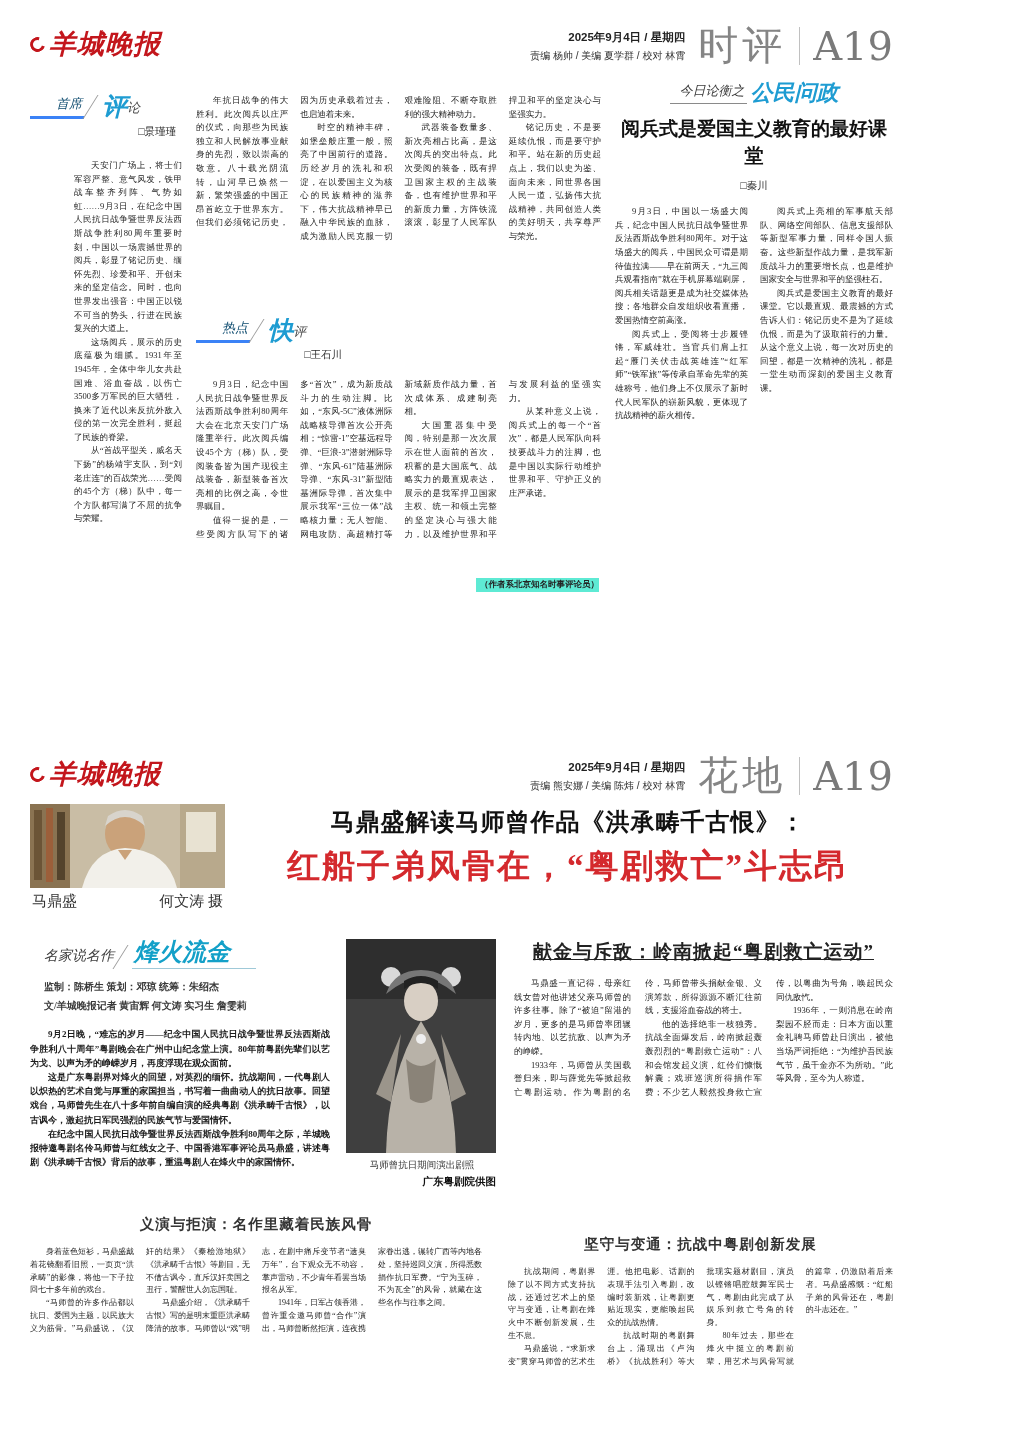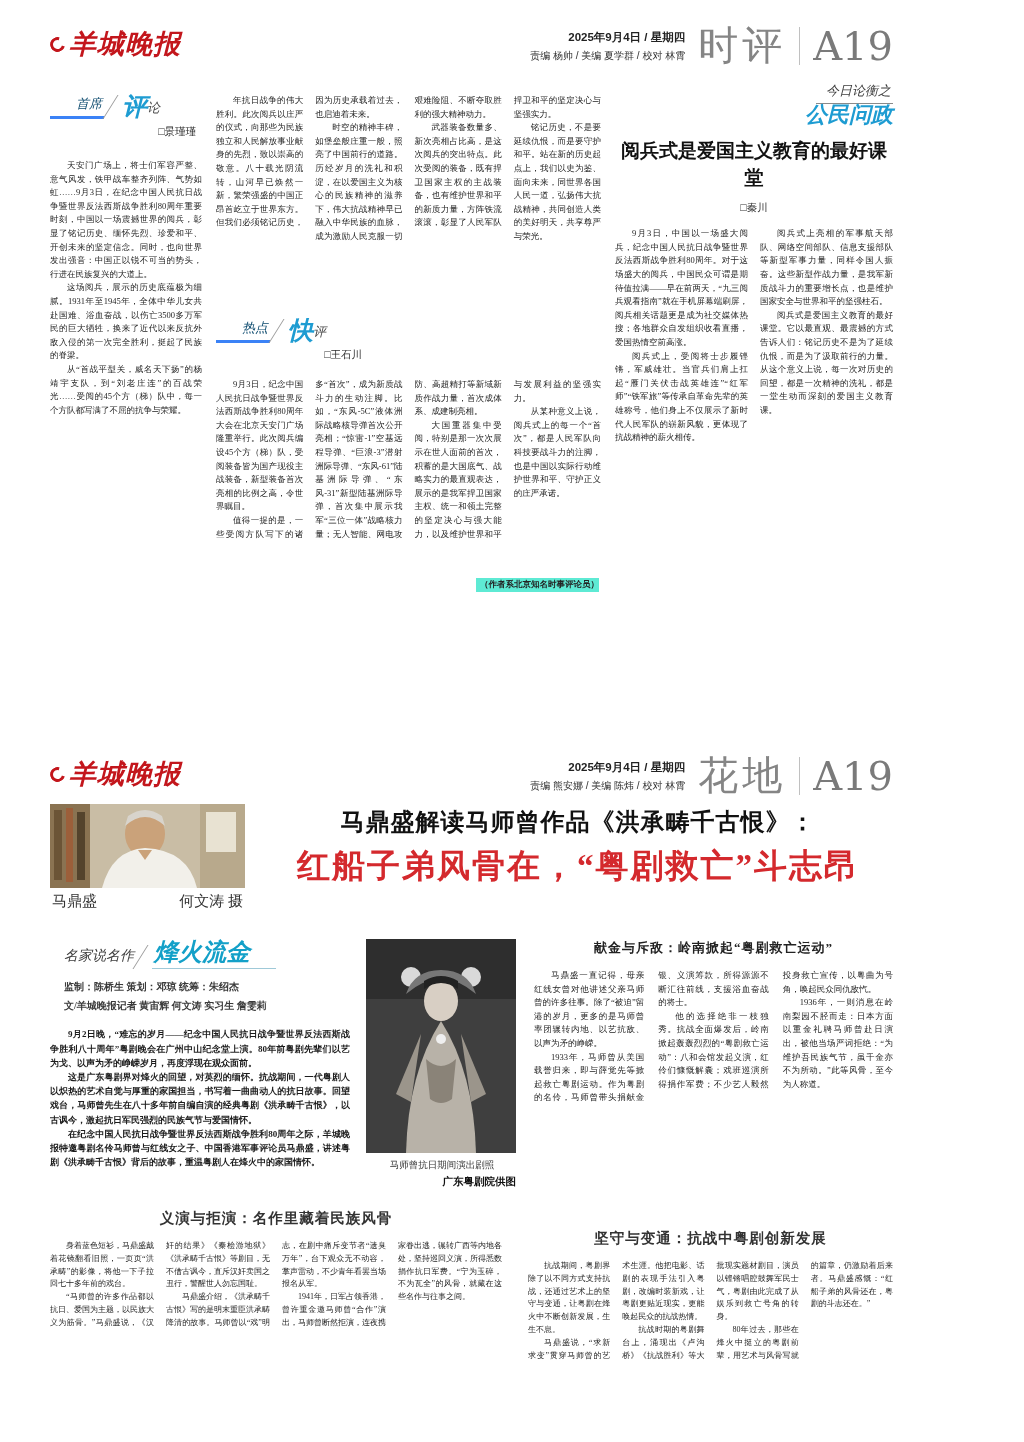--- a/index.html
+++ b/index.html
@@ -1,19 +1,19 @@
 <!DOCTYPE html>
 <html><head>
 <meta charset="utf-8">
 <style>
   * { box-sizing: border-box; margin: 0; padding: 0; }
   html,body { width:1024px; background:#ffffff; }
   body { height:1442px; overflow:hidden; font-family:"Liberation Serif","DejaVu Serif",serif; color:#1c1c1c; }
 
-  .sheet { width:923px;padding-left:20px; }
+  .sheet { width:923px; }
   .sect { position:relative; }
   .sect-top { height:730px; }
   .sect-bottom { height:712px; }
 
   
   .masthead { display:flex; justify-content:space-between; align-items:flex-start; padding:26px 30px 0 30px; }
   .logo { display:flex; align-items:center; gap:4px; }
   .logo-ring { width:15px; height:15px; border:3px solid #c3161c; border-radius:50%; border-right-color:transparent; transform:rotate(-30deg); }
   .logo-text { color:#c3161c; font-weight:bold; font-style:italic; font-size:27px; letter-spacing:1px; font-family:"DejaVu Serif","Liberation Serif",serif; }
   .mast-right { display:flex; align-items:center; gap:13px; }
@@ -37,32 +37,32 @@
   .label .slash { width:10px; height:24px; border-left:1px solid #9a9a9a; transform:skewX(-32deg); margin:0 2px 0 6px; }
   .label .big { color:#1e9cd2; font-weight:bold; font-style:italic; font-size:25px; line-height:1; white-space:nowrap; }
   .label .post { font-style:italic; font-size:13px; color:#4a4a4a; padding-bottom:2px; }
   .byline { font-size:10.5px; color:#2e2e2e; font-family:"Liberation Sans","DejaVu Sans",sans-serif; }
 
   
   .content-top { display:flex; padding:0 30px; margin-top:12px; }
   .col-left { width:152px; flex:none; }
   .col-left .label { margin-top:16px; }
   .col-left .byline { text-align:right; margin-top:6px; padding-right:6px; }
-  .lead-left-body { margin-top:20px; height:500px; }
+  .lead-left-body { margin-top:20px; height:500px;margin-left:44px; }
   .col-center { flex:1; margin:0 14px; }
   .lead-h { text-align:center; font-weight:bold; font-size:34px; line-height:1.32; letter-spacing:3px; color:#111; }
   .lead-main-body { margin-top:16px; height:194px; }
   .hotspot-head { display:flex; align-items:center; margin-top:24px; height:56px; }
   .hotspot-labelbox { width:168px; flex:none; }
   .hotspot-labelbox .byline { text-align:right; margin-top:5px; padding-right:22px; }
   .hotspot-h { flex:1; text-align:center; font-weight:bold; font-size:21px; letter-spacing:1px; color:#111; }
   .hotspot-body { position:relative; margin-top:10px; height:250px; }
   .attribution { position:absolute; right:2px; bottom:36px; font-size:8.5px; font-weight:bold; background:#5eead4; padding-left:4px; }
   .col-right { width:278px; flex:none; }
-  .civic-label { display:flex; justify-content:center; align-items:flex-end; margin-top:4px;flex-direction:column; }
+  .civic-label { display:flex; justify-content:center; align-items:flex-end; margin-top:4px; }
   .civic-label .pre { font-style:italic; font-size:13px; color:#3c3c3c; border-bottom:1px solid #8a8a8a; padding:0 2px 3px 10px; }
   .civic-label .big { color:#1e9cd2; font-weight:bold; font-style:italic; font-size:22px; line-height:1; margin-left:4px; }
   .civic-h { text-align:center; font-weight:bold; font-size:19px; line-height:1.4; margin-top:12px; color:#111; }
   .civic-byline { text-align:center; margin-top:10px; }
   .civic-body { margin-top:12px; height:492px; }
 
   
   .content-bottom { padding:0 30px; }
   .rowA { display:flex; gap:18px; margin-top:8px; }
   .photo1-wrap { width:195px; flex:none; }
@@ -79,21 +79,21 @@
   .famous-label .big { color:#13a0c8; font-weight:bold; font-style:italic; font-size:24px; line-height:1.1; border-bottom:1px solid #9fc9d8; padding:0 26px 3px 2px; white-space:nowrap; }
   .credits { margin-top:8px; padding-left:14px; font-size:10px; color:#3a3a3a; line-height:1.9; font-weight:bold; }
   .intro { margin-top:12px; height:158px; font-size:9px; font-weight:bold; line-height:1.58; text-align:justify; overflow:hidden; }
   .intro p { text-indent:2em; }
   .colB-right { flex:1; margin-left:16px; display:flex; }
   .photo2-wrap { width:152px; flex:none; }
   .photo2 { width:150px; height:214px; overflow:hidden; }
   .photo2-cap1 { font-size:9.5px; color:#333; text-align:center; margin-top:6px; }
   .photo2-cap2 { font-size:10.5px; color:#111; font-weight:bold; text-align:right; margin-top:3px; padding-right:2px; }
   .xianjin { flex:1; margin-left:16px; }
-  .subhead { text-align:center; font-weight:bold; font-size:13px; color:#222; letter-spacing:1px; }
+  .subhead { text-align:center; font-weight:bold; font-size:19px; color:#222; letter-spacing:1px;text-decoration:underline; }
   .xianjin-body { margin-top:12px; height:218px; }
   .rowC { display:flex; gap:26px; margin-top:20px; }
   .colC-left { width:452px; flex:none; }
   .sect-h { text-align:center; font-weight:bold; font-size:14.5px; color:#333; letter-spacing:1px; }
   .colC-left .bodytext { margin-top:12px; height:238px; font-size:8px; }
   .colC-right { flex:1; }
   .colC-right .sect-h { margin-top:20px; }
   .colC-right .bodytext { margin-top:12px; height:172px; font-size:8px; }
   .endnote { text-align:right; font-size:9px; font-weight:bold; color:#222; margin-top:12px; }
 </style>

